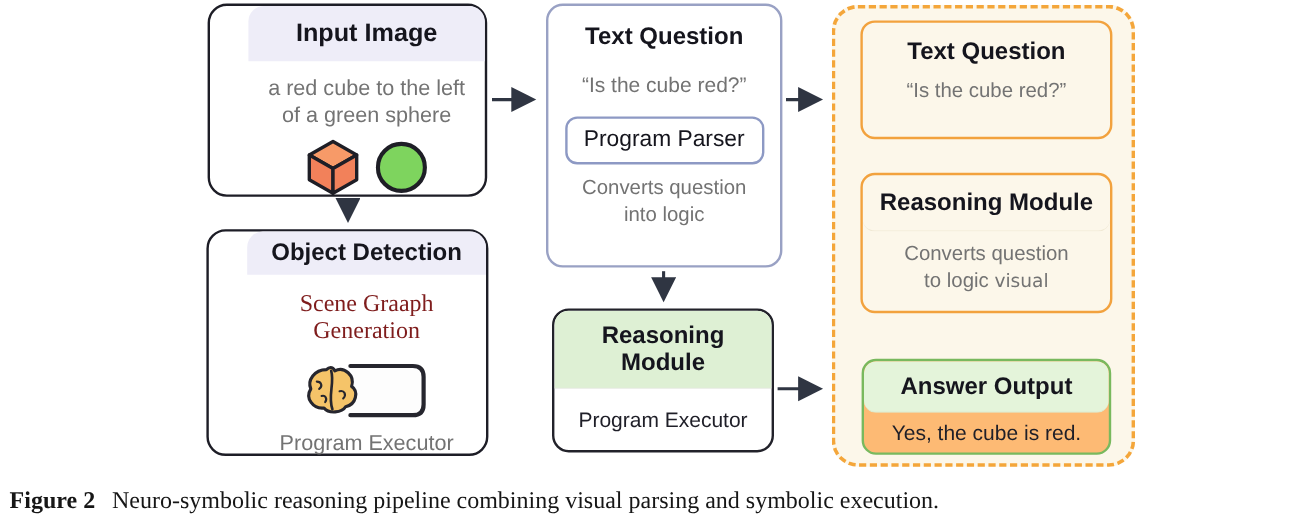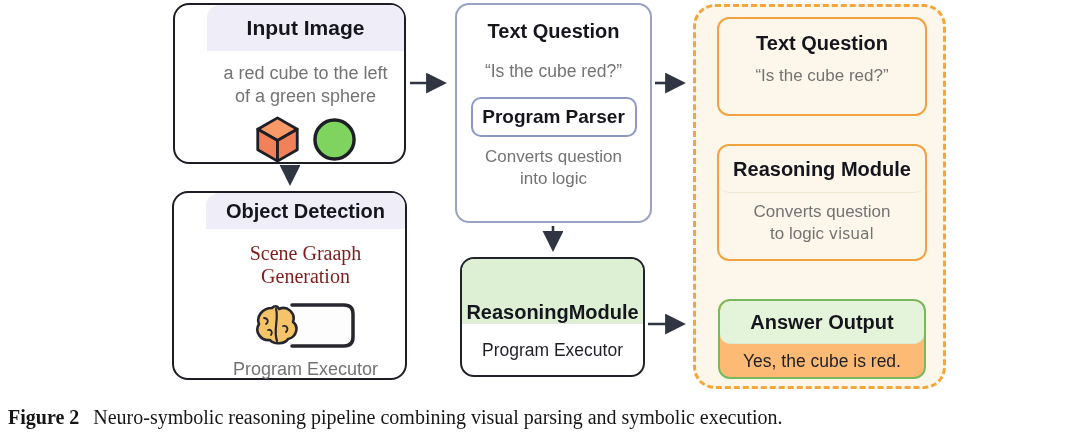--- a/index.html
+++ b/index.html
@@ -24,26 +24,26 @@
   .serif-line{font-family:"Liberation Serif",serif;font-size:20px;color:#7f1d1d;
               text-align:center;margin-top:13px;}
   .od-icon-wrap{display:flex;justify-content:center;margin-top:8px;}
   .object-detection .footer{font-size:18px;margin-top:4px;}
   
   .mid-tq{left:455px;top:3px;width:197px;height:220px;border:2px solid #99a1c4;border-radius:14px;}
   .mid-tq .title{margin-top:15px;text-align:center;font-weight:bold;font-size:20px;color:#15151d;}
   .mid-tq .question{margin-top:17px;font-size:17.5px;}
   .parser-box{margin:15px auto 0;width:166px;height:40px;border:2px solid #8d99c4;
               border-radius:10px;display:flex;align-items:center;justify-content:center;
-              font-weight:bold;font-size:19px;color:#15151d;box-sizing:border-box;background:#fff;}
+              font-weight:normal;font-size:19px;color:#15151d;box-sizing:border-box;background:#fff;}
   .mid-tq .desc{margin-top:9px;font-size:17px;}
   
   .mid-rm{left:460px;top:257px;width:185px;height:120px;border:2.5px solid #22222a;border-radius:14px;overflow:hidden;}
-  .mid-rm .hdr{height:64px;flex-direction:row;font-size:20px;line-height:1.12;
-               background:#def0d4;border-radius:11px 11px 0 0;border-bottom:1px solid #e4e7e2;align-items:flex-end;}
+  .mid-rm .hdr{height:64px;flex-direction:column;font-size:20px;line-height:1.12;
+               background:#def0d4;border-radius:11px 11px 0 0;border-bottom:1px solid #e4e7e2;}
   .mid-rm .body{height:52px;display:flex;align-items:center;justify-content:center;font-size:17.5px;color:#1f1f28;}
   
   .panel{left:693px;top:4px;width:253px;height:385px;background:#fcf7ea;
          border:3px dashed #f4a63a;border-radius:22px;}
   .orange-box{border:2px solid #f2a23e;border-radius:12px;background:#fcf7ea;}
   .rp-tq{left:717px;top:17px;width:210px;height:99px;}
   .rp-tq .title{margin-top:13px;text-align:center;font-weight:bold;font-size:20px;color:#15151d;}
   .rp-tq .question{margin-top:10px;font-size:17px;}
   .rp-rm{left:717px;top:144px;width:210px;height:117px;}
   .rp-rm .hdr{height:46px;font-size:20px;border-bottom:1px solid #f0e9d5;}

